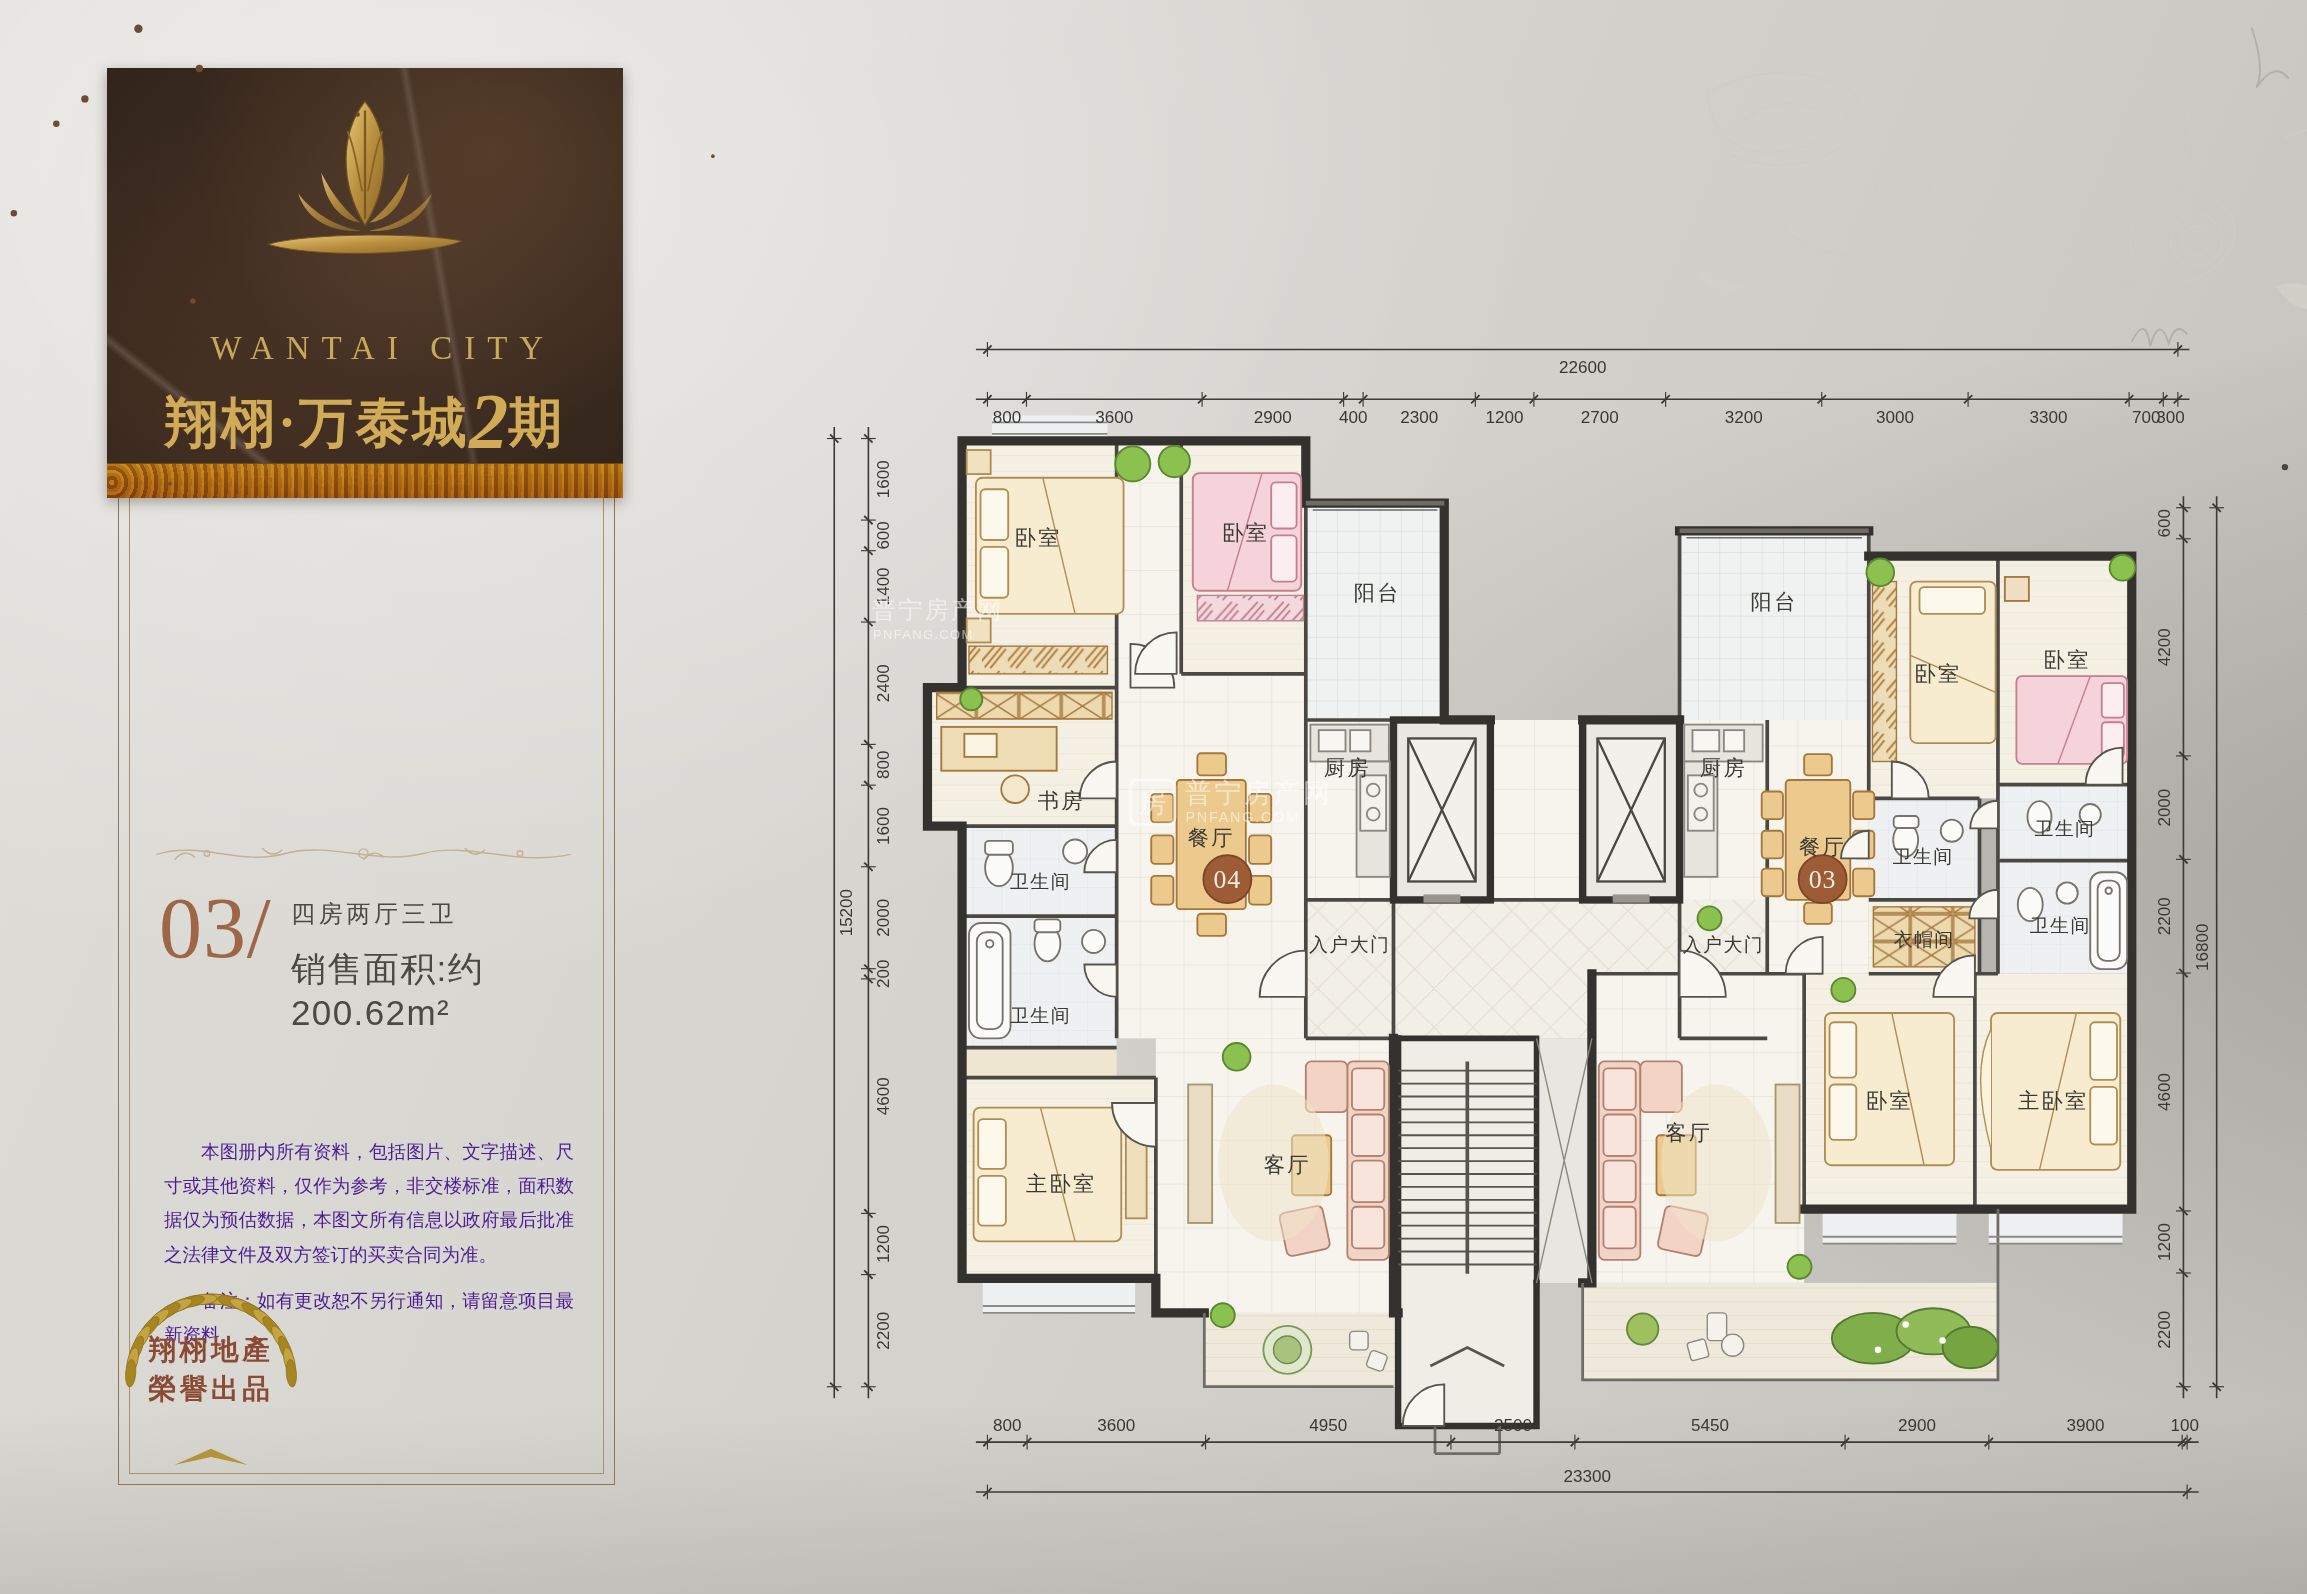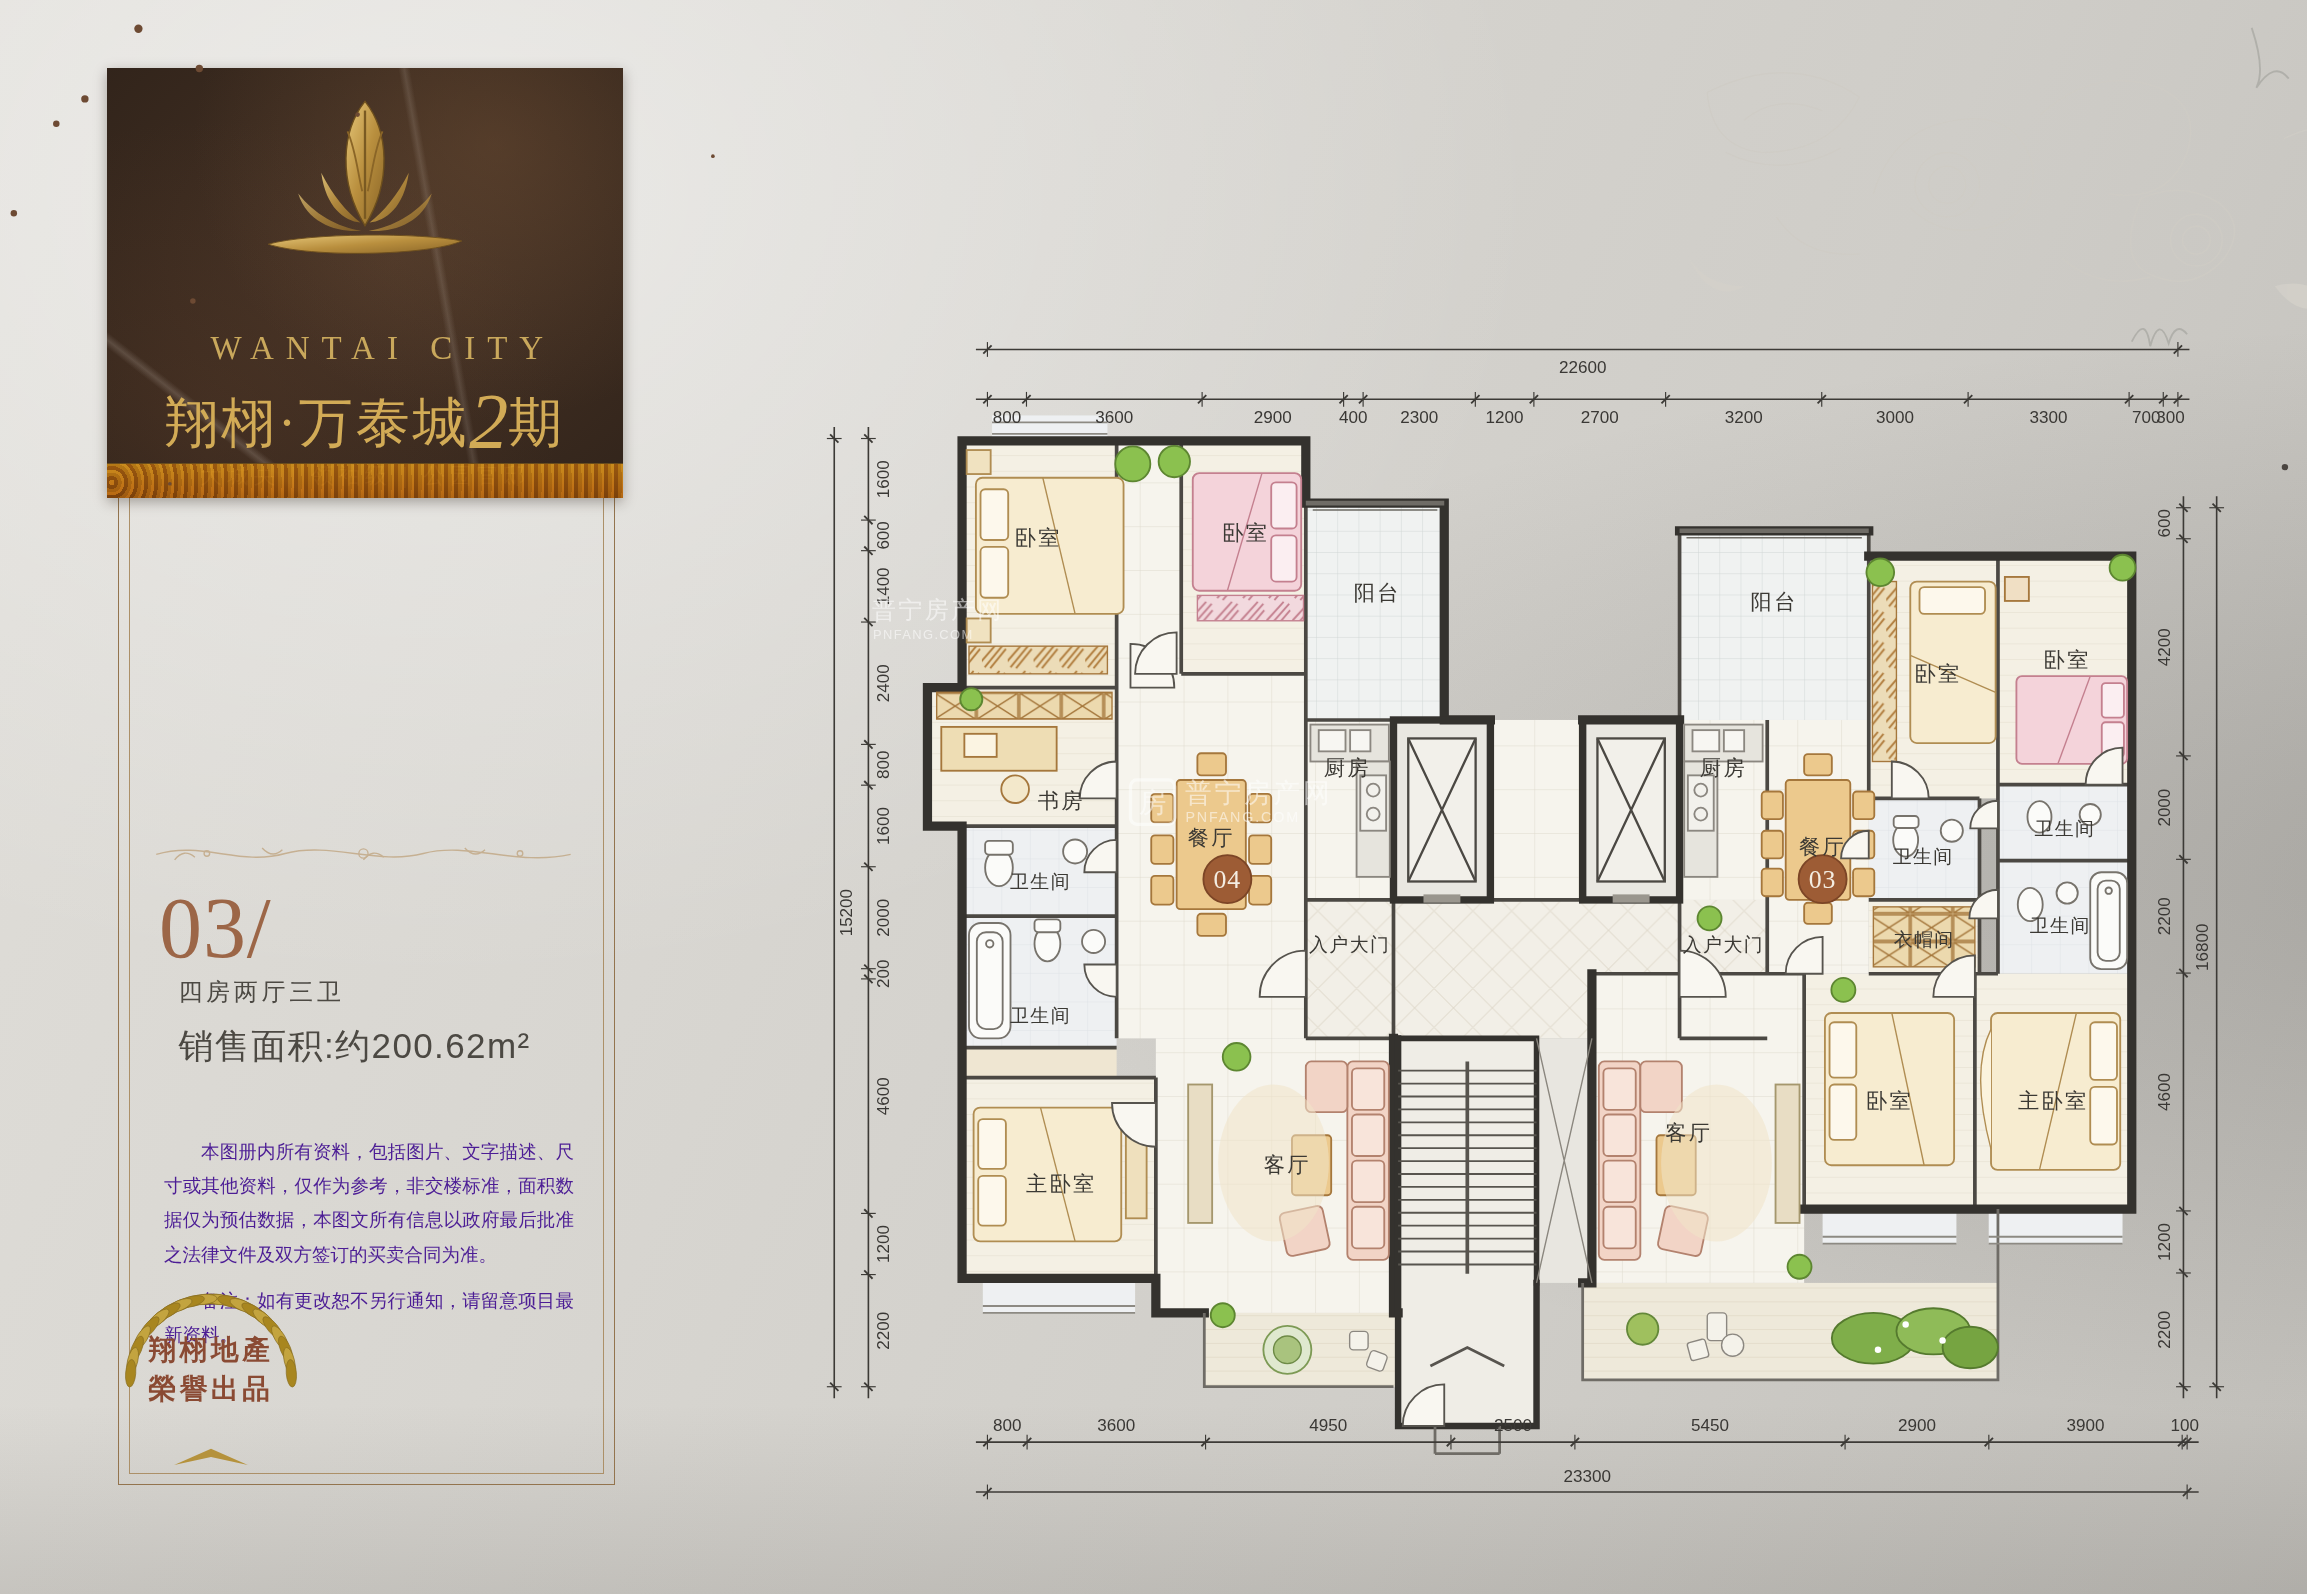--- a/index.html
+++ b/index.html
@@ -25,35 +25,35 @@
       radial-gradient(ellipse at 55% 45%, #463326 0%, #3a2a1f 55%, #30231a 100%);
     box-shadow:0 3.7px 12px rgba(40,32,24,.35);overflow:hidden;}
   .card .crease{position:absolute;left:0;top:0;width:100%;height:100%;pointer-events:none;
     background:
       linear-gradient(38deg, rgba(255,255,255,0) 18%, rgba(230,220,210,.18) 19%, rgba(255,255,255,0) 20%),
       linear-gradient(80deg, rgba(255,255,255,0) 62%, rgba(230,220,210,.14) 63%, rgba(255,255,255,0) 64%);}
   .emblem{position:absolute;left:50%;top:17.5px;transform:translateX(-50%);}
   .brand-en{position:absolute;left:0;width:100%;top:262px;text-align:center;
     font-family:"Liberation Serif",serif;font-size:33px;letter-spacing:12px;color:#c9a85c;text-indent:12px;margin-left:12px;}
   .brand-zh{position:absolute;left:0;width:100%;top:308px;text-align:center;color:#d2ab56;
-    font-family:"Liberation Serif",serif;font-weight:normal;white-space:nowrap;}
+    font-family:"Liberation Serif",serif;font-weight:bold;white-space:nowrap;}
   .brand-zh .pre,.brand-zh .suf{font-size:54px;letter-spacing:2.8px;vertical-align:baseline;}
   .brand-zh .num{font-size:78px;font-family:"Liberation Serif",serif;font-style:italic;vertical-align:-6.5px;}
   .brand-tag{position:absolute;left:0;width:100%;top:393px;text-align:center;
     font-size:22px;letter-spacing:4.6px;color:#ab8b50;}
   .gold-band{position:absolute;left:0;bottom:0;width:100%;height:34px;
     background:
       repeating-radial-gradient(circle at 4.6px 18.5px, #caa24f 0 2.8px, #8a6527 2.8px 6.5px, #b08c3c 6.5px 10px),
       linear-gradient(#9a7530,#77551f);
     background-blend-mode:overlay;border-top:1.4px solid #6d4f1d;opacity:.92;}
   .b12{position:absolute;left:0;width:100%;top:472px;display:flex;align-items:flex-end;justify-content:center;color:#a5693f;}
   .b12 .num{font-family:"Liberation Serif",serif;font-size:209px;line-height:.92;letter-spacing:-3.7px;}
   .b12 .dong{font-size:56px;padding-bottom:24px;margin-left:4.6px;}
   .divider{position:absolute;left:42px;right:42px;top:771px;height:35px;opacity:.85;}
-  .unit-row{position:absolute;left:54px;right:32px;display:flex;align-items:flex-start;flex-direction:column;}
+  .unit-row{position:absolute;left:54px;right:32px;display:flex;align-items:flex-start;}
   .unit-row .no{font-family:"Liberation Serif",serif;font-size:86px;line-height:.9;color:#9c6647;letter-spacing:0.9px;white-space:nowrap;}
   .unit-row .txt{margin-left:19.4px;margin-top:8.3px;color:#4c4943;}
   .unit-row .t1{font-size:24px;letter-spacing:3.7px;}
   .unit-row .t2{font-size:35px;margin-top:15.7px;letter-spacing:1.4px;}
   .row03{top:825px;}
   .row04{top:974px;}
   .disclaimer{position:absolute;left:59px;right:51px;top:1070px;color:#4c1d95;font-size:18.5px;line-height:1.85;text-align:justify;}
   .disclaimer p{margin:0 0 12px 0;text-indent:2em;}
   .seal{position:absolute;left:0;width:100%;top:1218px;display:flex;}
   

